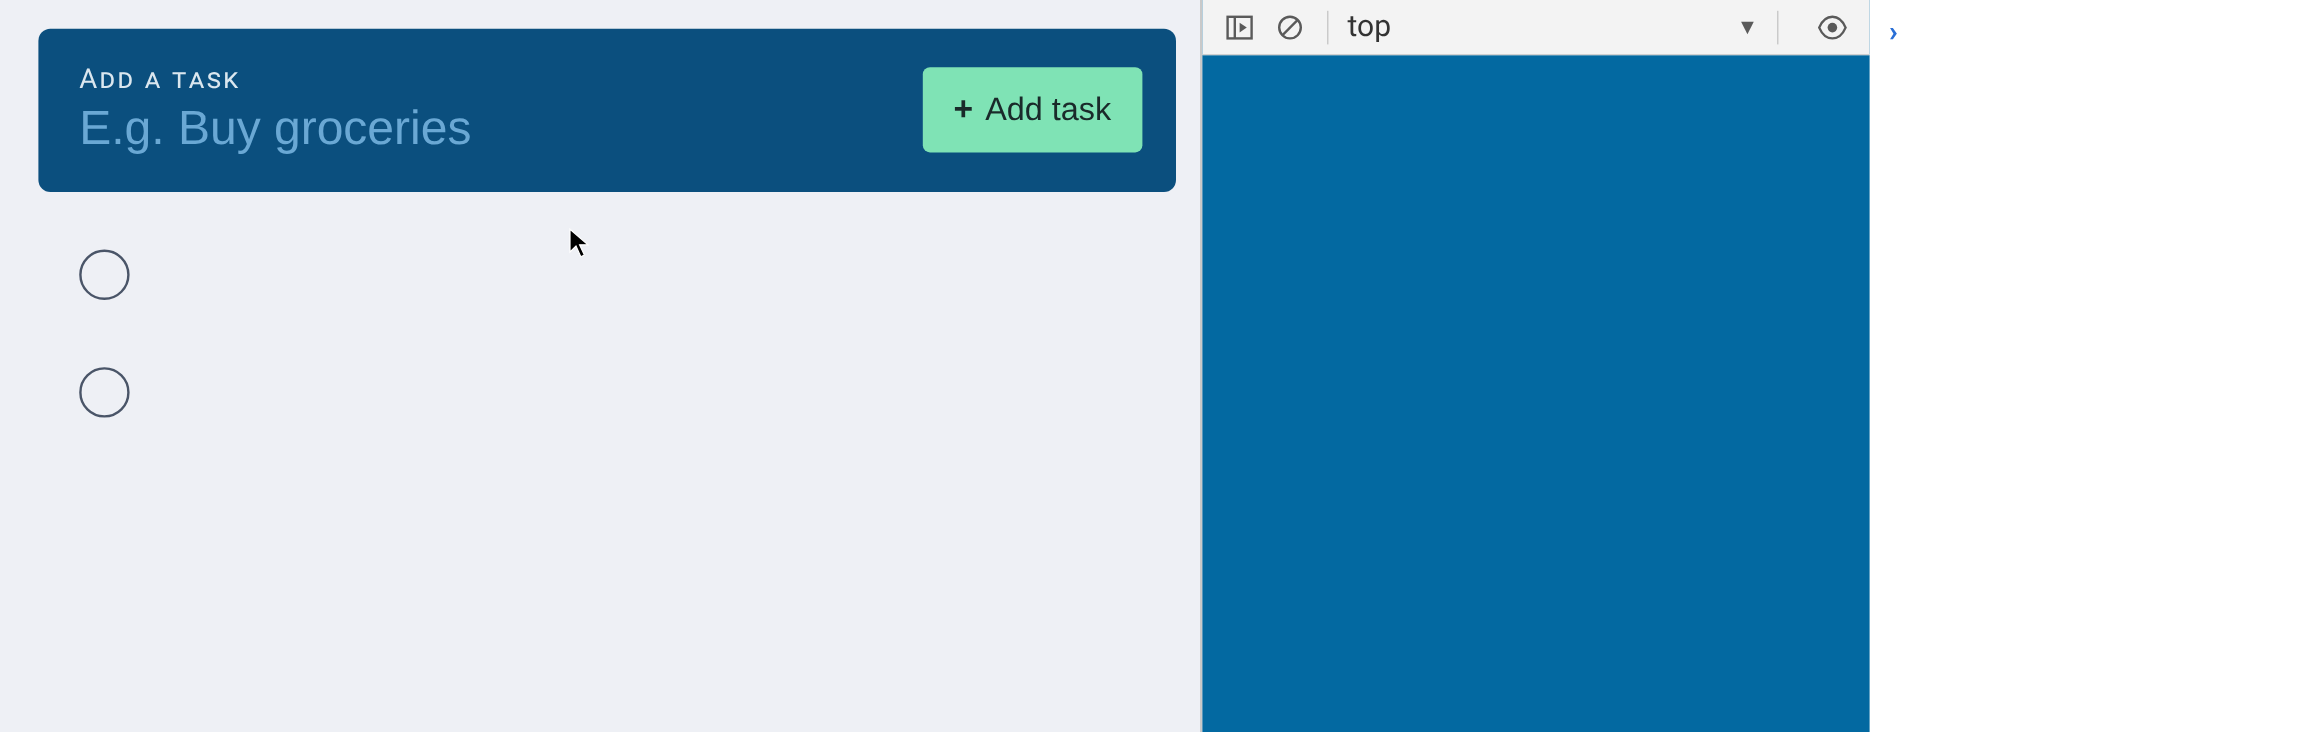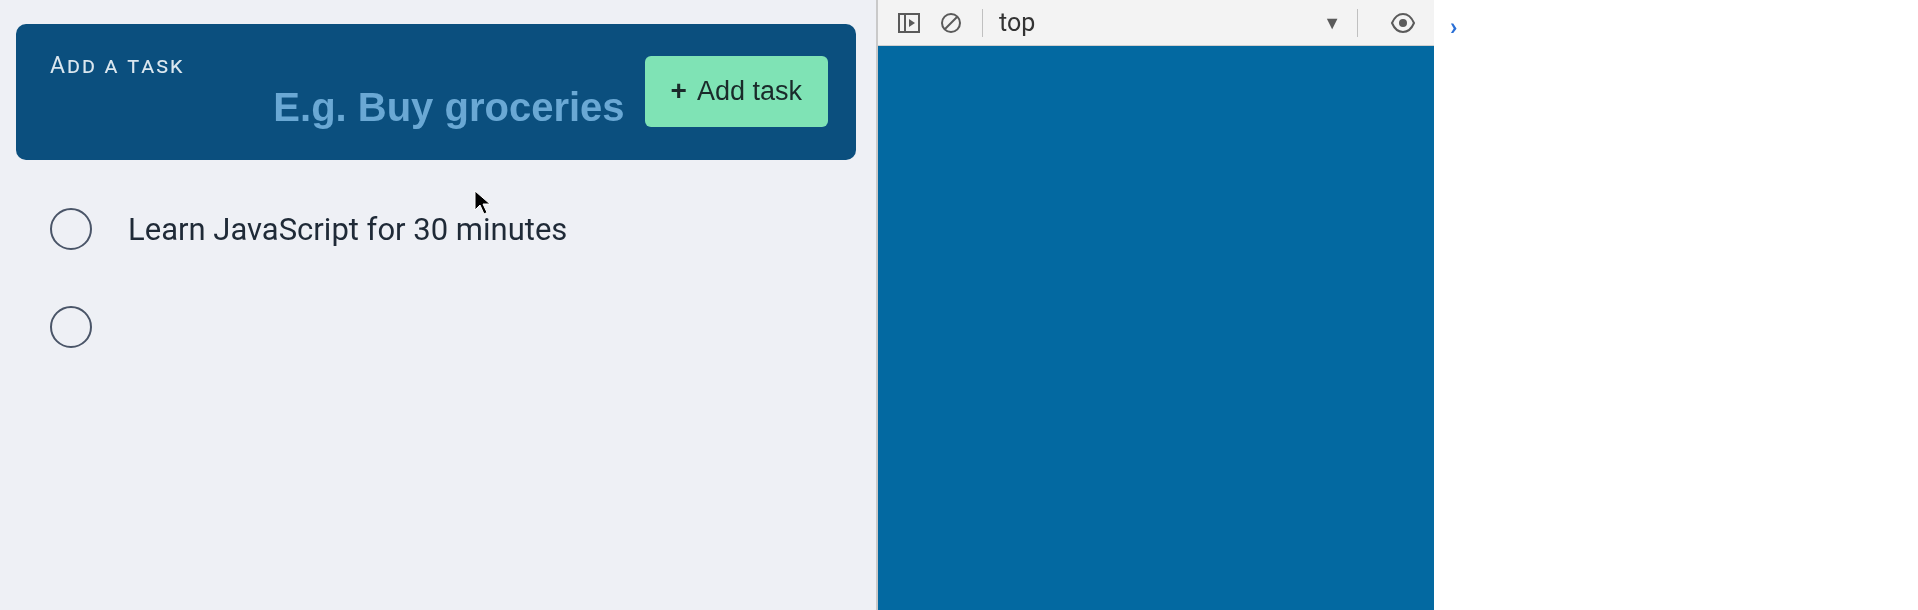--- a/index.html
+++ b/index.html
@@ -9,24 +9,24 @@
     }
     body {
       font-family: -apple-system, BlinkMacSystemFont, "Segoe UI", Roboto, Helvetica, Arial, sans-serif;
       display: flex;
       width: 1918px;
       height: 610px;
       background: #eef0f5;
       overflow: hidden;
     }
     .left-pane {
-      width: 878px;
+      width: 1002px;
       height: 100%;
       background: #eef0f5;
-      padding: 24px 20px 0 16px;
+      padding: 24px 20px 0 32px;
       border-right: 2px solid #c9c9c9;
     }
     .add-task-panel {
       background: #0b4f7e;
       border-radius: 10px;
       padding: 28px 28px 30px 34px;
       display: flex;
       align-items: flex-end;
       justify-content: space-between;
       gap: 20px;
@@ -43,23 +43,22 @@
       letter-spacing: 2px;
       font-variant: small-caps;
       margin-bottom: 6px;
     }
     .task-input {
       background: transparent;
       border: none;
       outline: none;
       color: #e5e5e5;
       font-size: 40px;
-      font-weight: 700;
+      font-weight: 400;
       width: 100%;
-      text-align: right;
     }
     .task-input::placeholder {
       color: #6aa8d4;
       opacity: 1;
     }
     .add-btn {
       background: #7fe3b5;
       border: none;
       border-radius: 6px;
       padding: 20px 26px;
@@ -181,21 +180,20 @@
     </div>
     <button class="add-btn">
       <span class="plus-icon">+</span>
       <span>Add task</span>
     </button>
   </div>
 
   <div class="task-list">
     <div class="task-item">
       <div class="task-checkbox"></div>
-      <div class="task-text">Learn JavaScript for 30 minutes</div>
     </div>
     <div class="task-item">
       <div class="task-checkbox"></div>
     </div>
   </div>
 
   <svg class="cursor-arrow" width="20" height="26" viewBox="0 0 20 26">
     <path d="M1 1 L1 20 L6 15 L10 24 L13 22.5 L9 14 L16 14 Z" fill="#000" stroke="#fff" stroke-width="1"></path>
   </svg>
 </div>

